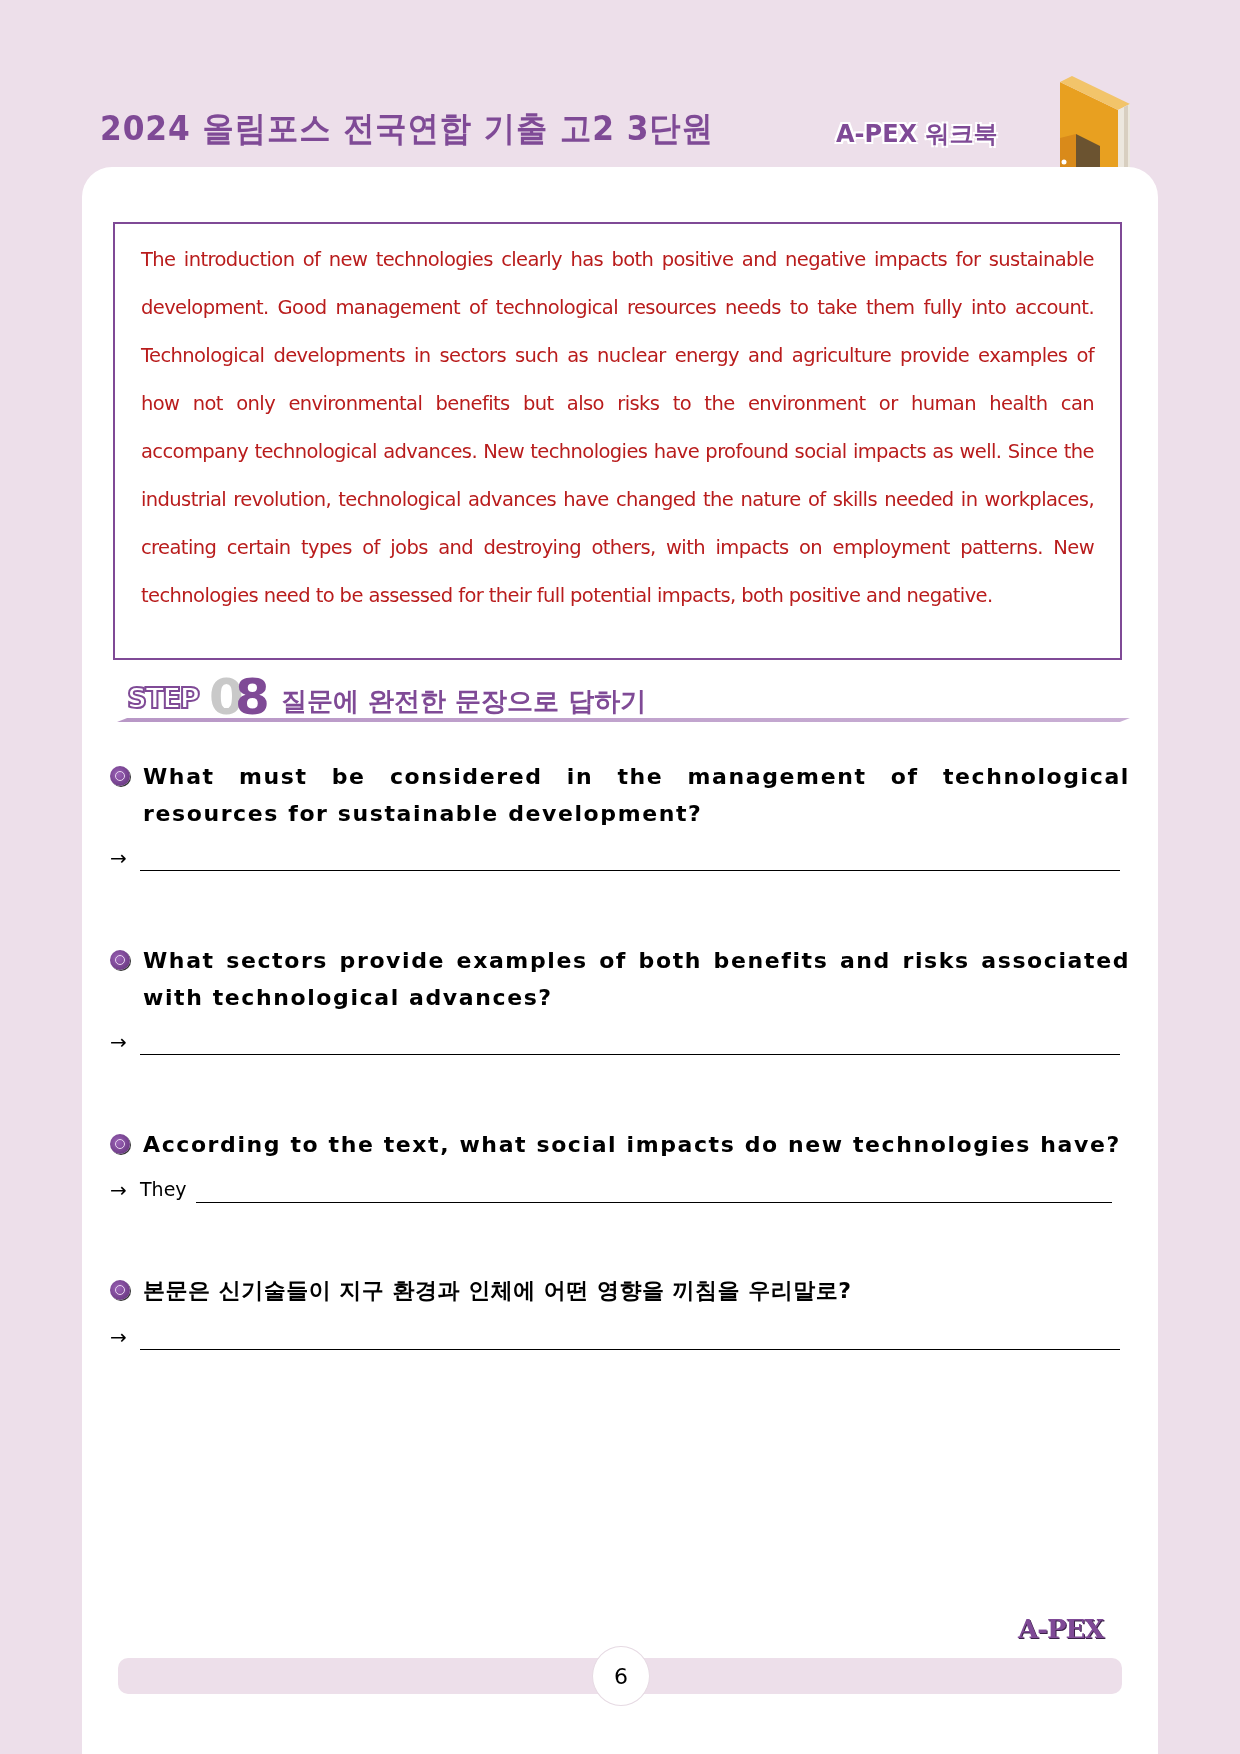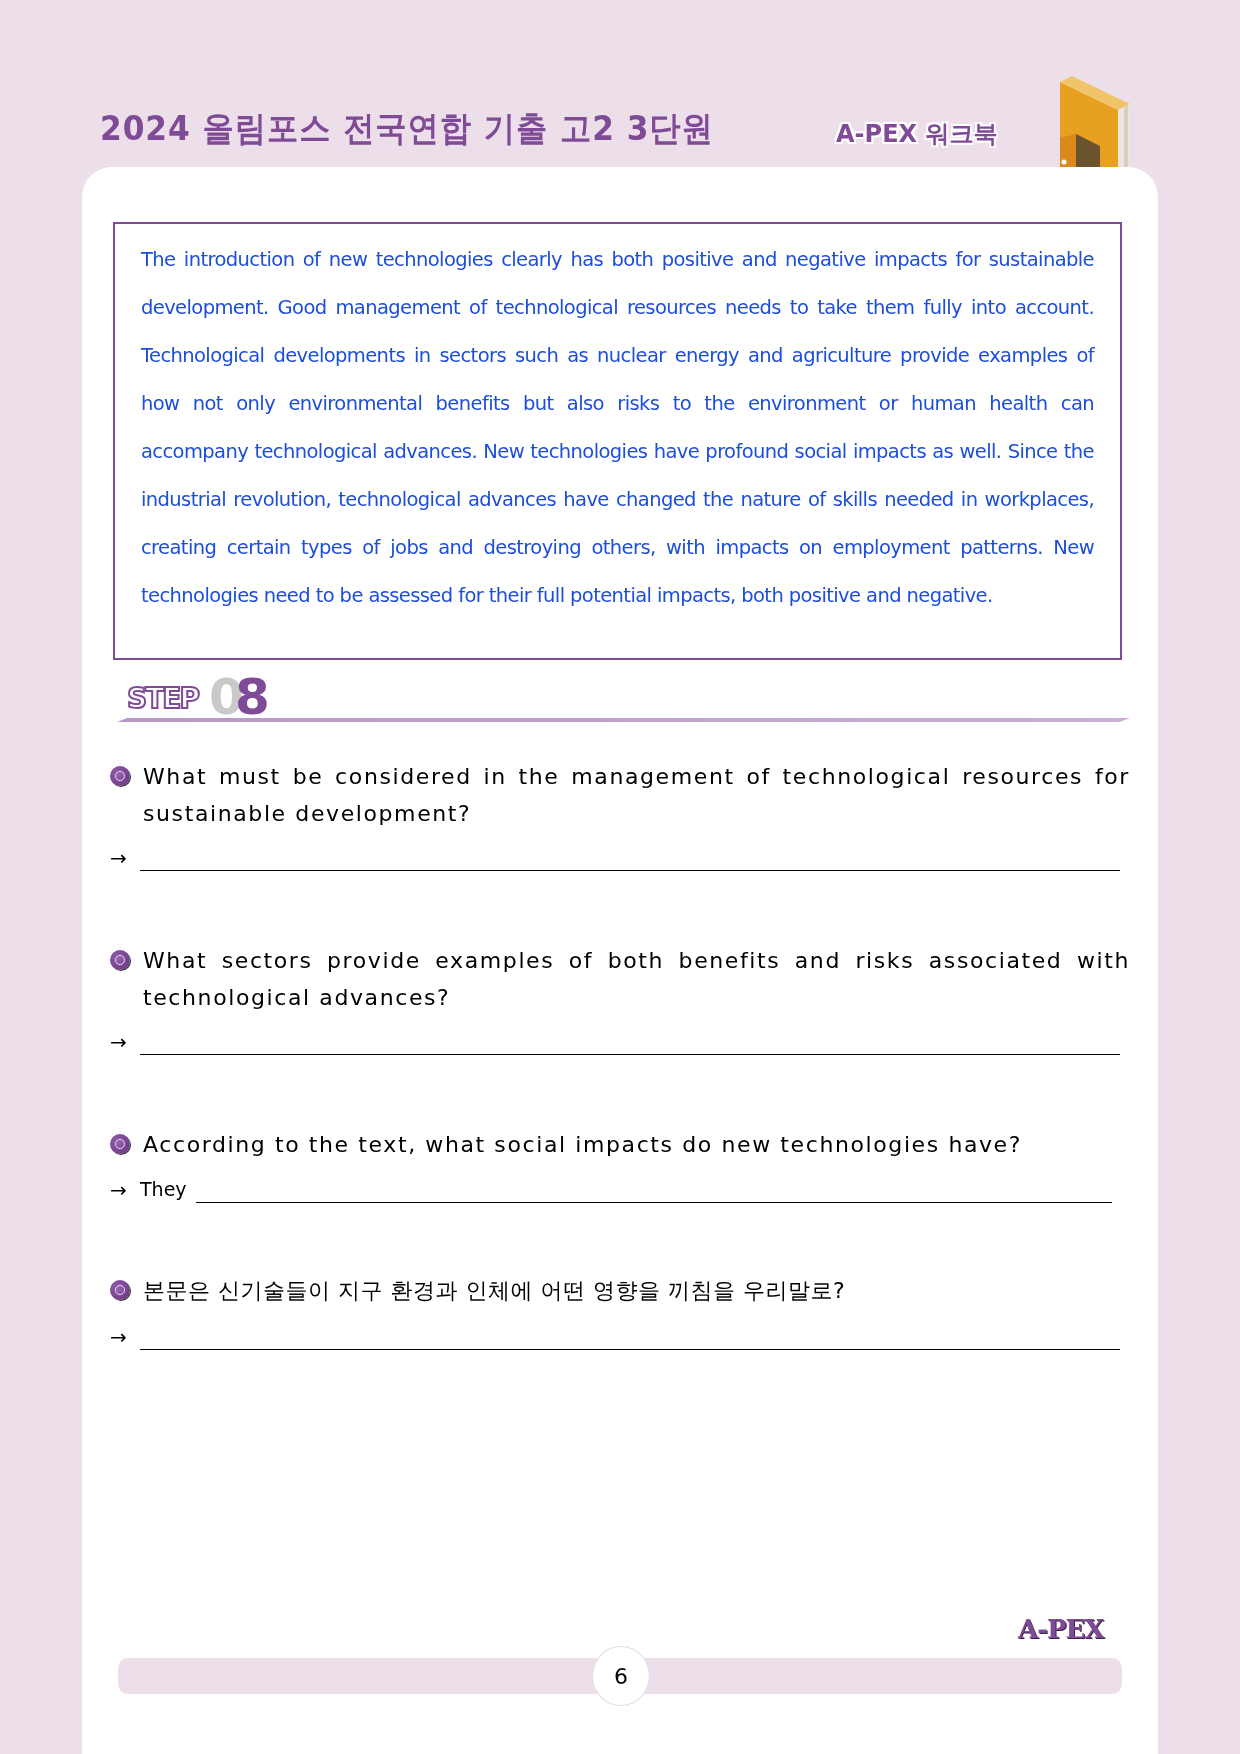--- a/index.html
+++ b/index.html
@@ -25,21 +25,21 @@
     position:absolute; left:82px; top:167px; width:1076px; height:1600px;
     background:#ffffff; border-radius:30px 30px 0 0;
   }
   .passage {
     position:absolute; left:113px; top:222px; width:1009px; height:438px;
     border:2px solid #7f4a96; box-sizing:border-box;
     padding:12px 26px 0 26px;
   }
   .passage p {
     margin:0; font-family:"DejaVu Sans", sans-serif; font-size:19.5px;
-    line-height:48px; color:#1d4ed8; text-align:justify;
+    line-height:48px; color:#b91c1c; text-align:justify;
     letter-spacing:-0.6px;
   }
   .step {
     position:absolute; left:117px; top:668px; width:1013px; height:54px;
   }
   .step-badge {
     position:absolute; left:10px; top:14px;
     font-family:"DejaVu Sans", sans-serif; font-weight:bold; font-size:28px;
     color:#fff; -webkit-text-stroke:2px #7f4a96; letter-spacing:-2px;
   }
@@ -65,21 +65,21 @@
   .q-bullet {
     position:absolute; left:0; top:8px; width:20px; height:20px; border-radius:50%;
     background:radial-gradient(circle at 40% 40%, #9b62b7, #5c2d73);
     box-shadow:1px 1px 0 #333;
   }
   .q-bullet::after {
     content:""; position:absolute; left:5px; top:5px; width:8px; height:8px;
     border:1px solid #e9d8f0; border-radius:50%;
   }
   .q-text {
-    margin-left:33px; font-family:"DejaVu Sans", sans-serif; font-weight:normal;
+    margin-left:33px; font-family:"DejaVu Sans", sans-serif; font-weight:bold;
     font-size:22px; line-height:37px; color:#000; letter-spacing:1.6px;
     text-align:justify;
   }
   .ans {
     position:absolute; left:110px; width:1010px; height:30px;
   }
   .ans-arrow {
     position:absolute; left:0; top:0; font-size:20px; color:#000;
     font-family:"DejaVu Sans", sans-serif;
   }
@@ -125,20 +125,21 @@
 <div class="panel"></div>
 
 <div class="passage">
   <p>The introduction of new technologies clearly has both positive and negative impacts for sustainable development. Good management of technological resources needs to take them fully into account. Technological developments in sectors such as nuclear energy and agriculture provide examples of how not only environmental benefits but also risks to the environment or human health can accompany technological advances. New technologies have profound social impacts as well. Since the industrial revolution, technological advances have changed the nature of skills needed in workplaces, creating certain types of jobs and destroying others, with impacts on employment patterns. New technologies need to be assessed for their full potential impacts, both positive and negative.</p>
 </div>
 
 <div class="step">
   <span class="step-badge">STEP</span>
   <span class="step-num-0">0</span>
   <span class="step-num-8">8</span>
+  <span class="step-title">질문에 완전한 문장으로 답하기</span>
   <div class="step-rule"></div>
 </div>
 
 <div class="q" style="top:758px;">
   <span class="q-bullet"></span>
   <div class="q-text">What must be considered in the management of technological resources for sustainable development?</div>
 </div>
 <div class="ans" style="top:846px;">
   <span class="ans-arrow">→</span>
   <div class="ans-line" style="left:30px; width:980px; top:24px;"></div>

